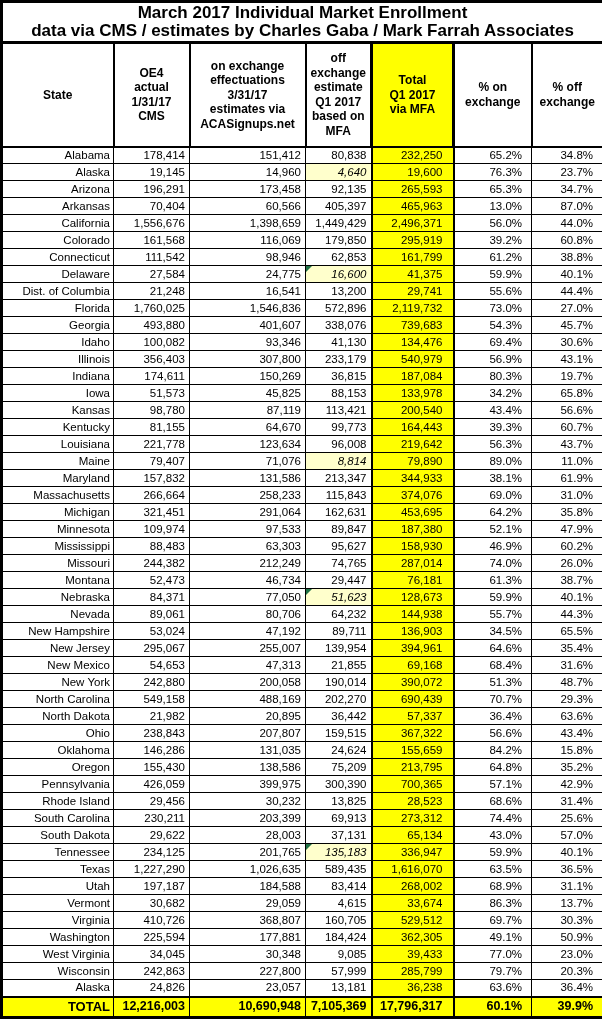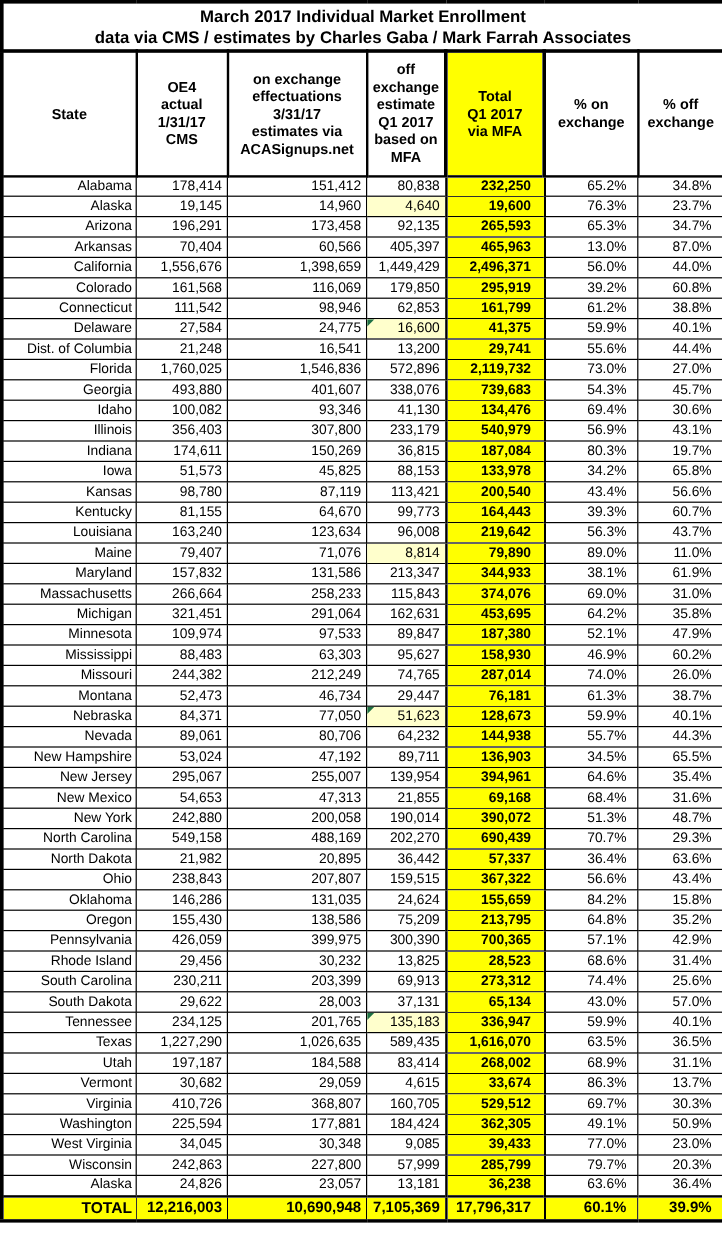--- a/index.html
+++ b/index.html
@@ -2,35 +2,35 @@
 <html style="--highlight: #ffff00; --estimate: #ffffcc; --note: #1e7145;"><head>
 <meta charset="utf-8">
 <style>
   html,body{margin:0;padding:0;background:#fff;}
   body{font-family:"Liberation Sans","DejaVu Sans",sans-serif;}
   .sheet{width:602px;box-sizing:border-box;}
   table{border-collapse:collapse;table-layout:fixed;width:602px;background:#fff;}
   td,th{box-sizing:border-box;overflow:hidden;color:#000;}
   
   .title-cell{border:3px solid #000;height:40px;text-align:center;vertical-align:middle;
-    font-weight:bold;font-size:14px;line-height:18px;padding:1px 2px;}
+    font-weight:bold;font-size:17px;line-height:18px;padding:1px 2px;}
   
   .col-headers th{border:2px solid #000;height:104px;text-align:center;vertical-align:middle;
     font-weight:bold;font-size:12px;line-height:14.5px;white-space:pre-line;padding:0 1px;
     background:#fff;}
   .col-headers th.col-total-h{background:var(--highlight,#ffff00);border-left:3px solid #000;border-right:3px solid #000;}
   
   tbody td{border:1px solid #000;height:17px;font-size:11.5px;line-height:13px;
     text-align:right;vertical-align:middle;padding:0 4px 0 1px;white-space:nowrap;
     position:relative;}
   tbody td.state{padding-right:3px;}
   tbody td.pct{padding-right:9px;}
-  tbody td.col-total{background:var(--highlight,#ffff00);font-weight:bold;
+  tbody td.col-total{background:var(--highlight,#ffff00);font-weight:normal;
     border-left:2px solid #000;border-right:2px solid #000;padding-right:10px;}
-  tbody td.estimate{background:var(--estimate,#ffffcc);}
+  tbody td.estimate{background:var(--estimate,#ffffcc);font-style:italic;}
   .note-marker{position:absolute;top:0;left:0;width:0;height:0;
     border-top:6px solid var(--note,#1e7145);border-right:6px solid transparent;}
   
   tr.total-row td{background:var(--highlight,#ffff00);font-weight:bold;height:21px;
     border-top:2px solid #000;border-bottom:3px solid #000;font-size:12.5px;}
   tr.total-row td.state{font-size:13px;}
   table{border:3px solid #000;}
 </style>
 </head>
 <body>
@@ -228,21 +228,21 @@
           <td class="state">Kentucky</td>
           <td>81,155</td>
           <td>64,670</td>
           <td>99,773</td>
           <td class="col-total">164,443</td>
           <td class="pct">39.3%</td>
           <td class="pct">60.7%</td>
         </tr>
         <tr>
           <td class="state">Louisiana</td>
-          <td>163,240</td>
+          <td>221,778</td>
           <td>123,634</td>
           <td>96,008</td>
           <td class="col-total">219,642</td>
           <td class="pct">56.3%</td>
           <td class="pct">43.7%</td>
         </tr>
         <tr>
           <td class="state">Maine</td>
           <td>79,407</td>
           <td>71,076</td>

